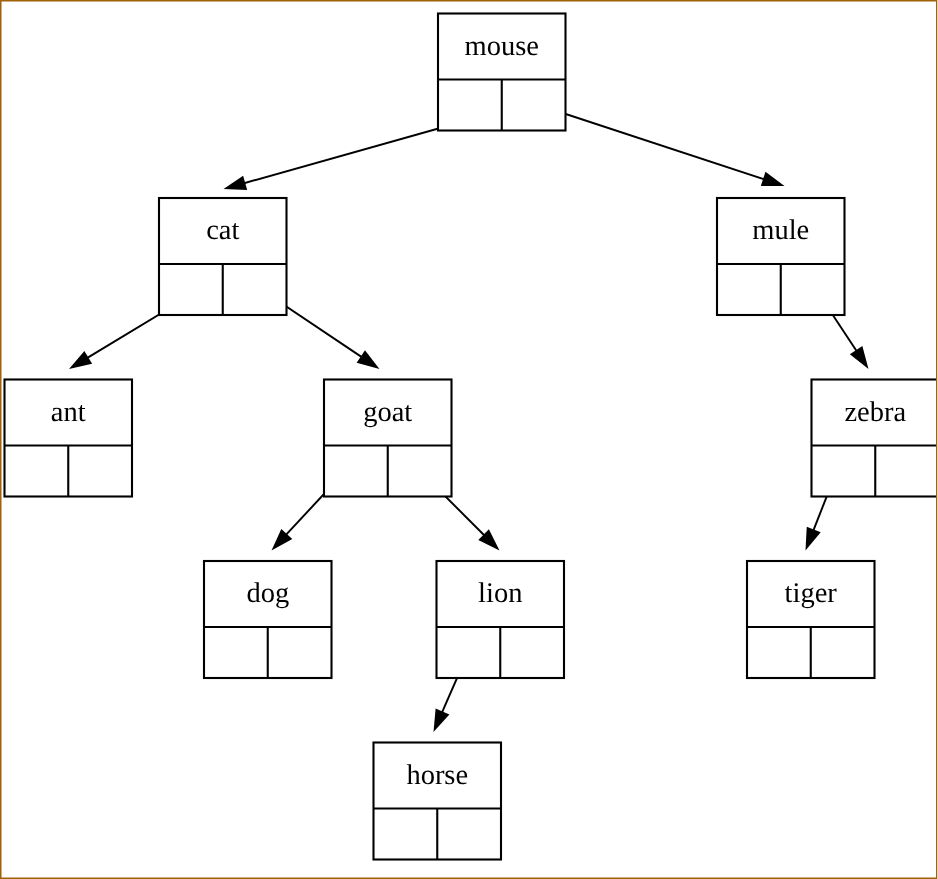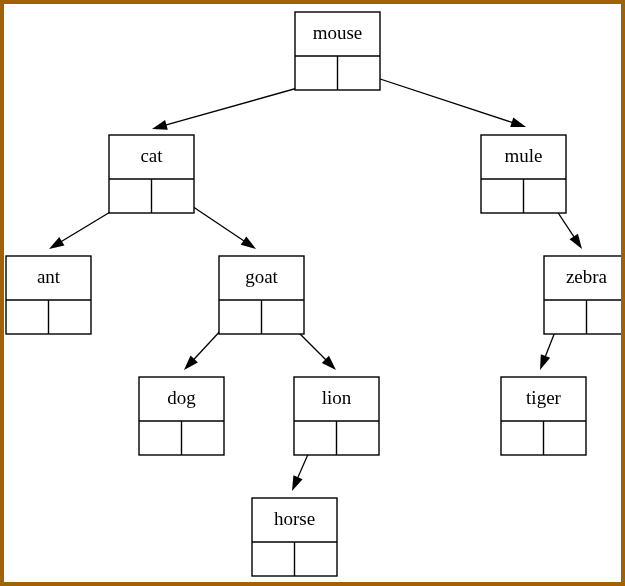--- a/index.html
+++ b/index.html
@@ -5,21 +5,21 @@
   html, body {
     margin: 0;
     padding: 0;
     background: #ffffff;
   }
   #canvas {
     position: relative;
     width: 625px;
     height: 586px;
     background: #ffffff;
-    border: 4px solid #a16207;
+    border: 1px solid #a16207;
     box-sizing: border-box;
     overflow: hidden;
   }
   #tree-svg {
     position: absolute;
     left: 0;
     top: 0;
     width: 625px;
     height: 586px;
     display: block;

